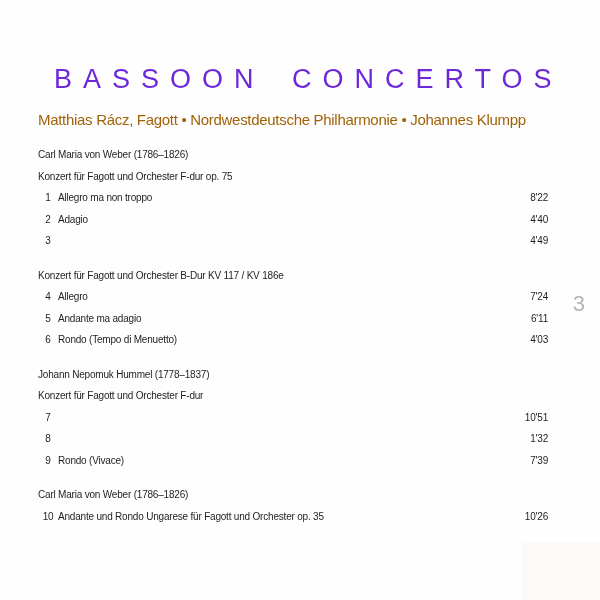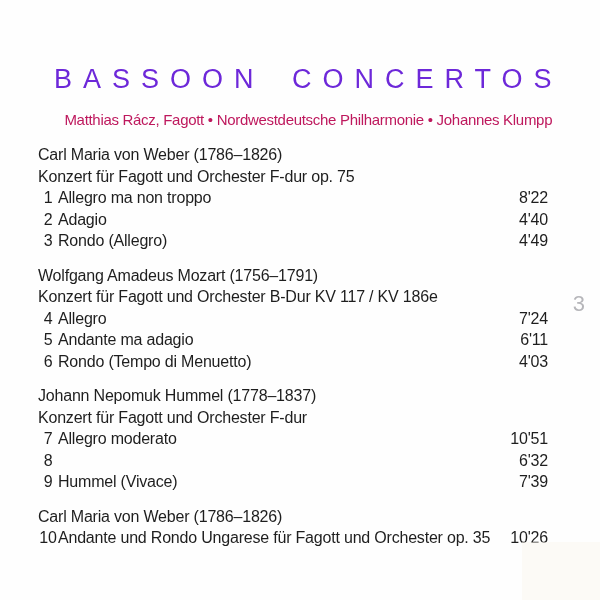--- a/index.html
+++ b/index.html
@@ -26,35 +26,34 @@
     font-weight: normal;
     color: #6d28d9;
     letter-spacing: 11px;
     word-spacing: 9px;
     white-space: nowrap;
   }
   .subtitle {
     margin-top: 8px;
     font-size: 15px;
     letter-spacing: -0.3px;
-    color: #be185d;
+    color: #a16207;
     white-space: nowrap;
-    text-align: center;
   }
   .content {
     position: absolute;
     left: 38px;
     top: 144px;
     width: 510px;
   }
   .section {
     margin-bottom: 13px;
   }
   .composer, .work, .track {
-    font-size: 16px;
+    font-size: 10px;
     letter-spacing: -0.2px;
     line-height: 21.5px;
     color: #1e1e1e;
     white-space: nowrap;
   }
   .track {
     display: flex;
     align-items: baseline;
   }
   .num {
@@ -107,27 +106,25 @@
         <span class="ttl">Allegro ma non troppo</span>
         <span class="dur">8'22</span>
       </div>
       <div class="track">
         <span class="num">2</span>
         <span class="ttl">Adagio</span>
         <span class="dur">4'40</span>
       </div>
       <div class="track">
         <span class="num">3</span>
-        <span class="ttl">Rondo (Allegro)</span>
         <span class="dur">4'49</span>
       </div>
     </section>
 
     <section class="section">
-      <div class="composer">Wolfgang Amadeus Mozart (1756–1791)</div>
       <div class="work">Konzert für Fagott und Orchester B-Dur KV 117 / KV 186e</div>
       <div class="track">
         <span class="num">4</span>
         <span class="ttl">Allegro</span>
         <span class="dur">7'24</span>
       </div>
       <div class="track">
         <span class="num">5</span>
         <span class="ttl">Andante ma adagio</span>
         <span class="dur">6'11</span>
@@ -137,30 +134,29 @@
         <span class="ttl">Rondo (Tempo di Menuetto)</span>
         <span class="dur">4'03</span>
       </div>
     </section>
 
     <section class="section">
       <div class="composer">Johann Nepomuk Hummel (1778–1837)</div>
       <div class="work">Konzert für Fagott und Orchester F-dur</div>
       <div class="track">
         <span class="num">7</span>
-        <span class="ttl">Allegro moderato</span>
         <span class="dur">10'51</span>
       </div>
       <div class="track">
         <span class="num">8</span>
-        <span class="dur">6'32</span>
+        <span class="dur">1'32</span>
       </div>
       <div class="track">
         <span class="num">9</span>
-        <span class="ttl">Hummel (Vivace)</span>
+        <span class="ttl">Rondo (Vivace)</span>
         <span class="dur">7'39</span>
       </div>
     </section>
 
     <section class="section">
       <div class="composer">Carl Maria von Weber (1786–1826)</div>
       <div class="track">
         <span class="num">10</span>
         <span class="ttl">Andante und Rondo Ungarese für Fagott und Orchester op. 35</span>
         <span class="dur">10'26</span>

